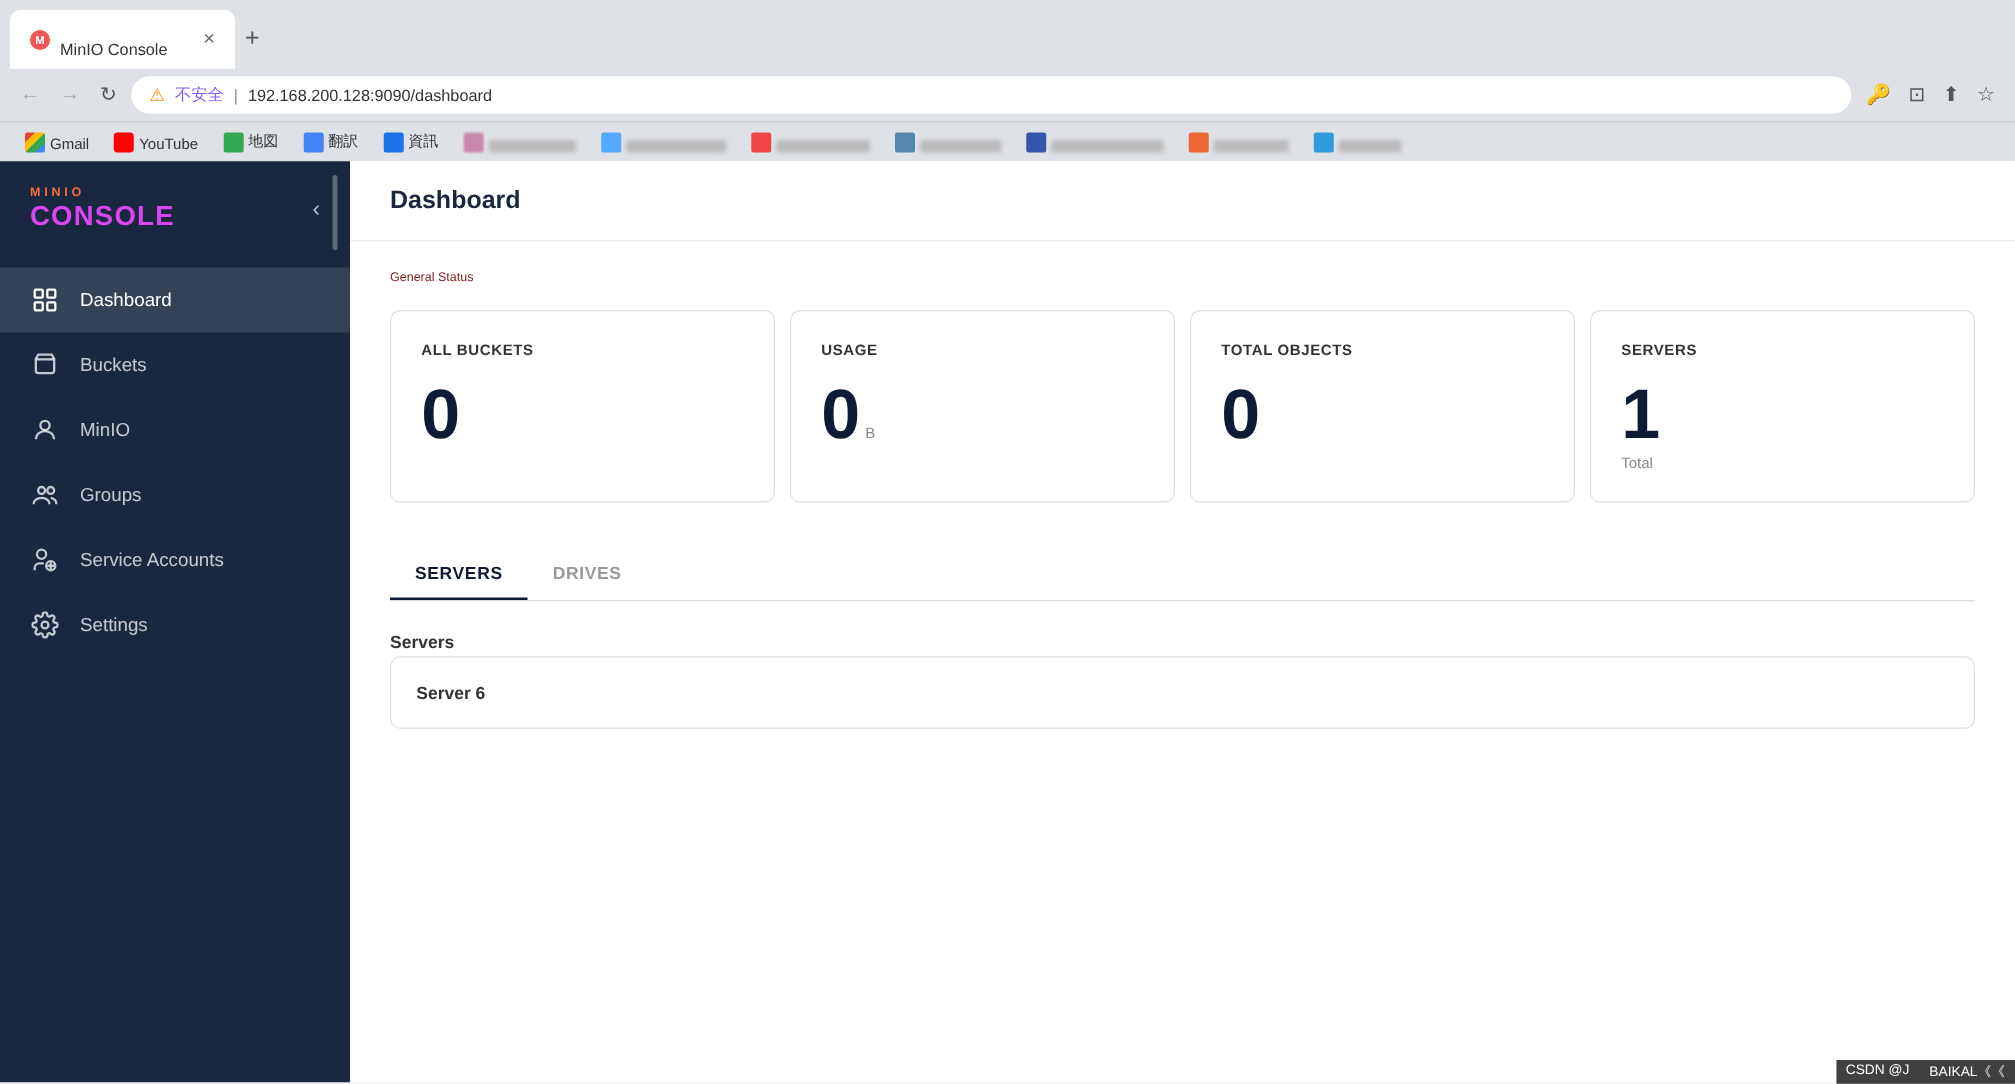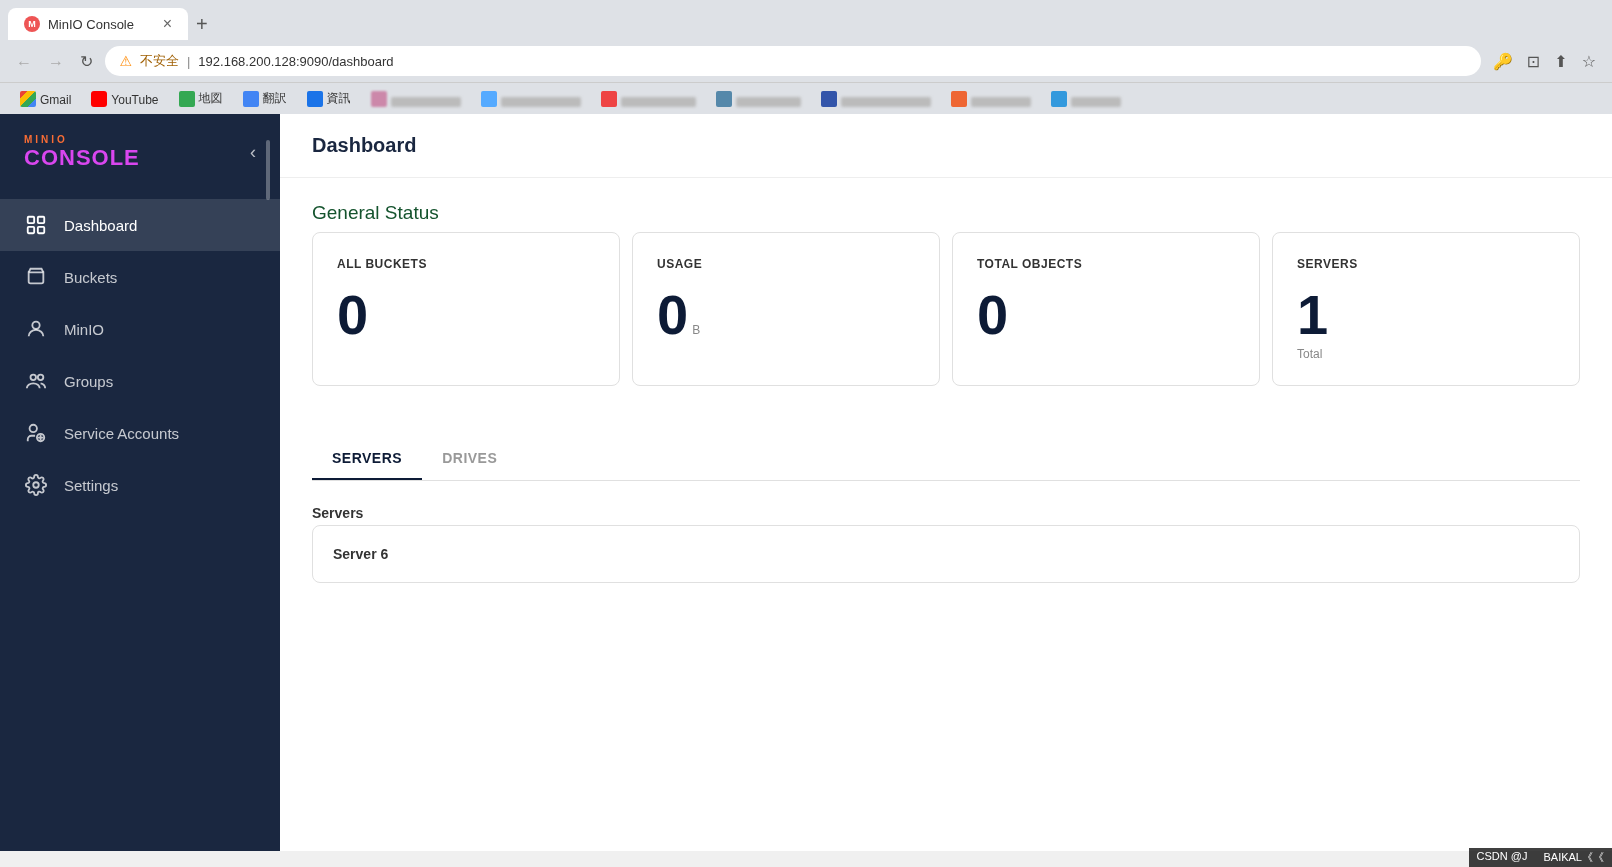--- a/index.html
+++ b/index.html
@@ -2,30 +2,30 @@
 <html><head>
   <meta charset="utf-8">
   <style>
     * { margin: 0; padding: 0; box-sizing: border-box; }
     body { font-family: -apple-system, BlinkMacSystemFont, 'Segoe UI', sans-serif; background: #f0f0f0; }
 
     
     .browser-chrome { background: #dee1e6; width: 100%; }
     .browser-tab-bar { display: flex; align-items: center; padding: 8px 8px 0; gap: 0; }
     .browser-tab { display: flex; align-items: center; gap: 8px; background: white; padding: 8px 16px; border-radius: 8px 8px 0 0; min-width: 180px; max-width: 240px; font-size: 13px; color: #333; }
-    .browser-tab .tab-title { flex: 1; overflow: hidden; text-overflow: ellipsis; white-space: nowrap; }
+    .browser-tab .tab-title { flex: 1; overflow: hidden; text-overflow: ellipsis; white-space: nowrap; margin-top: 16px; }
     .browser-tab .close-btn { color: #666; cursor: pointer; font-size: 16px; line-height: 1; }
     .browser-tab-new { background: transparent; border: none; font-size: 20px; cursor: pointer; padding: 4px 8px; color: #555; }
 
     .browser-address-bar { display: flex; align-items: center; padding: 6px 12px; background: #dee1e6; gap: 8px; }
     .nav-btn { background: none; border: none; font-size: 16px; cursor: pointer; color: #555; padding: 4px; border-radius: 50%; }
     .nav-btn:disabled { color: #aaa; }
     .address-bar-inner { flex: 1; display: flex; align-items: center; background: white; border-radius: 20px; padding: 6px 14px; gap: 8px; font-size: 13px; }
     .address-bar-inner .warning { color: #f80; font-size: 14px; }
-    .address-bar-inner .insecure-text { color: #a16207; }
+    .address-bar-inner .insecure-text { color: #8b5cf6; }
     .address-bar-inner .url-text { color: #333; }
     .address-bar-actions { display: flex; gap: 6px; align-items: center; }
     .action-btn { background: none; border: none; cursor: pointer; color: #555; font-size: 16px; padding: 4px; }
 
     .bookmarks-bar { display: flex; align-items: center; padding: 4px 12px; background: #dee1e6; gap: 4px; border-top: 1px solid #ccc; font-size: 12px; overflow: hidden; }
     .bookmark-item { display: flex; align-items: flex-end; gap: 4px; padding: 3px 8px; border-radius: 4px; cursor: pointer; white-space: nowrap; color: #333; }
     .bookmark-favicon { width: 16px; height: 16px; border-radius: 2px; flex-shrink: 0; }
     .bookmark-favicon.gmail { background: linear-gradient(135deg, #ea4335 25%, #fbbc04 25%, #fbbc04 50%, #34a853 50%, #34a853 75%, #4285f4 75%); }
     .bookmark-favicon.youtube { background: #ff0000; border-radius: 3px; }
     .bookmark-favicon.maps { background: #34a853; }
@@ -54,24 +54,24 @@
     .sidebar::-webkit-scrollbar-thumb { background: rgba(255,255,255,0.2); border-radius: 2px; }
 
     
     .main-content { flex: 1; background: white; overflow-y: auto; }
 
     .page-header { padding: 20px 32px; border-bottom: 1px solid #eee; }
     .page-title { font-size: 20px; font-weight: 600; color: #1a2740; }
 
     .content-body { padding: 24px 32px; }
 
-    .section-title { font-size: 19px; font-weight: 500; color: #14532d; margin-bottom: 8px; text-transform: none; }
-
-    
-    .stats-grid { display: grid; grid-template-columns: repeat(4, 1fr); gap: 12px; margin-bottom: 52px; }
+    .section-title { font-size: 10px; font-weight: 500; color: #7f1d1d; margin-bottom: 20px; text-transform: none; }
+
+    
+    .stats-grid { display: grid; grid-template-columns: repeat(4, 1fr); gap: 12px; margin-bottom: 36px; }
     .stat-card { border: 1px solid #e0e0e0; border-radius: 8px; padding: 24px; background: white; }
     .stat-label { font-size: 12px; font-weight: 700; color: #333; letter-spacing: 0.5px; margin-bottom: 16px; }
     .stat-value-wrapper { display: flex; align-items: baseline; gap: 4px; }
     .stat-value { font-size: 56px; font-weight: 700; color: #0d1b36; line-height: 1; }
     .stat-unit { font-size: 12px; color: #888; }
     .stat-sub { font-size: 12px; color: #888; margin-top: 4px; }
 
     
     .tabs-container { border-bottom: 1px solid #e0e0e0; margin-bottom: 24px; }
     .tabs-list { display: flex; gap: 0; }

